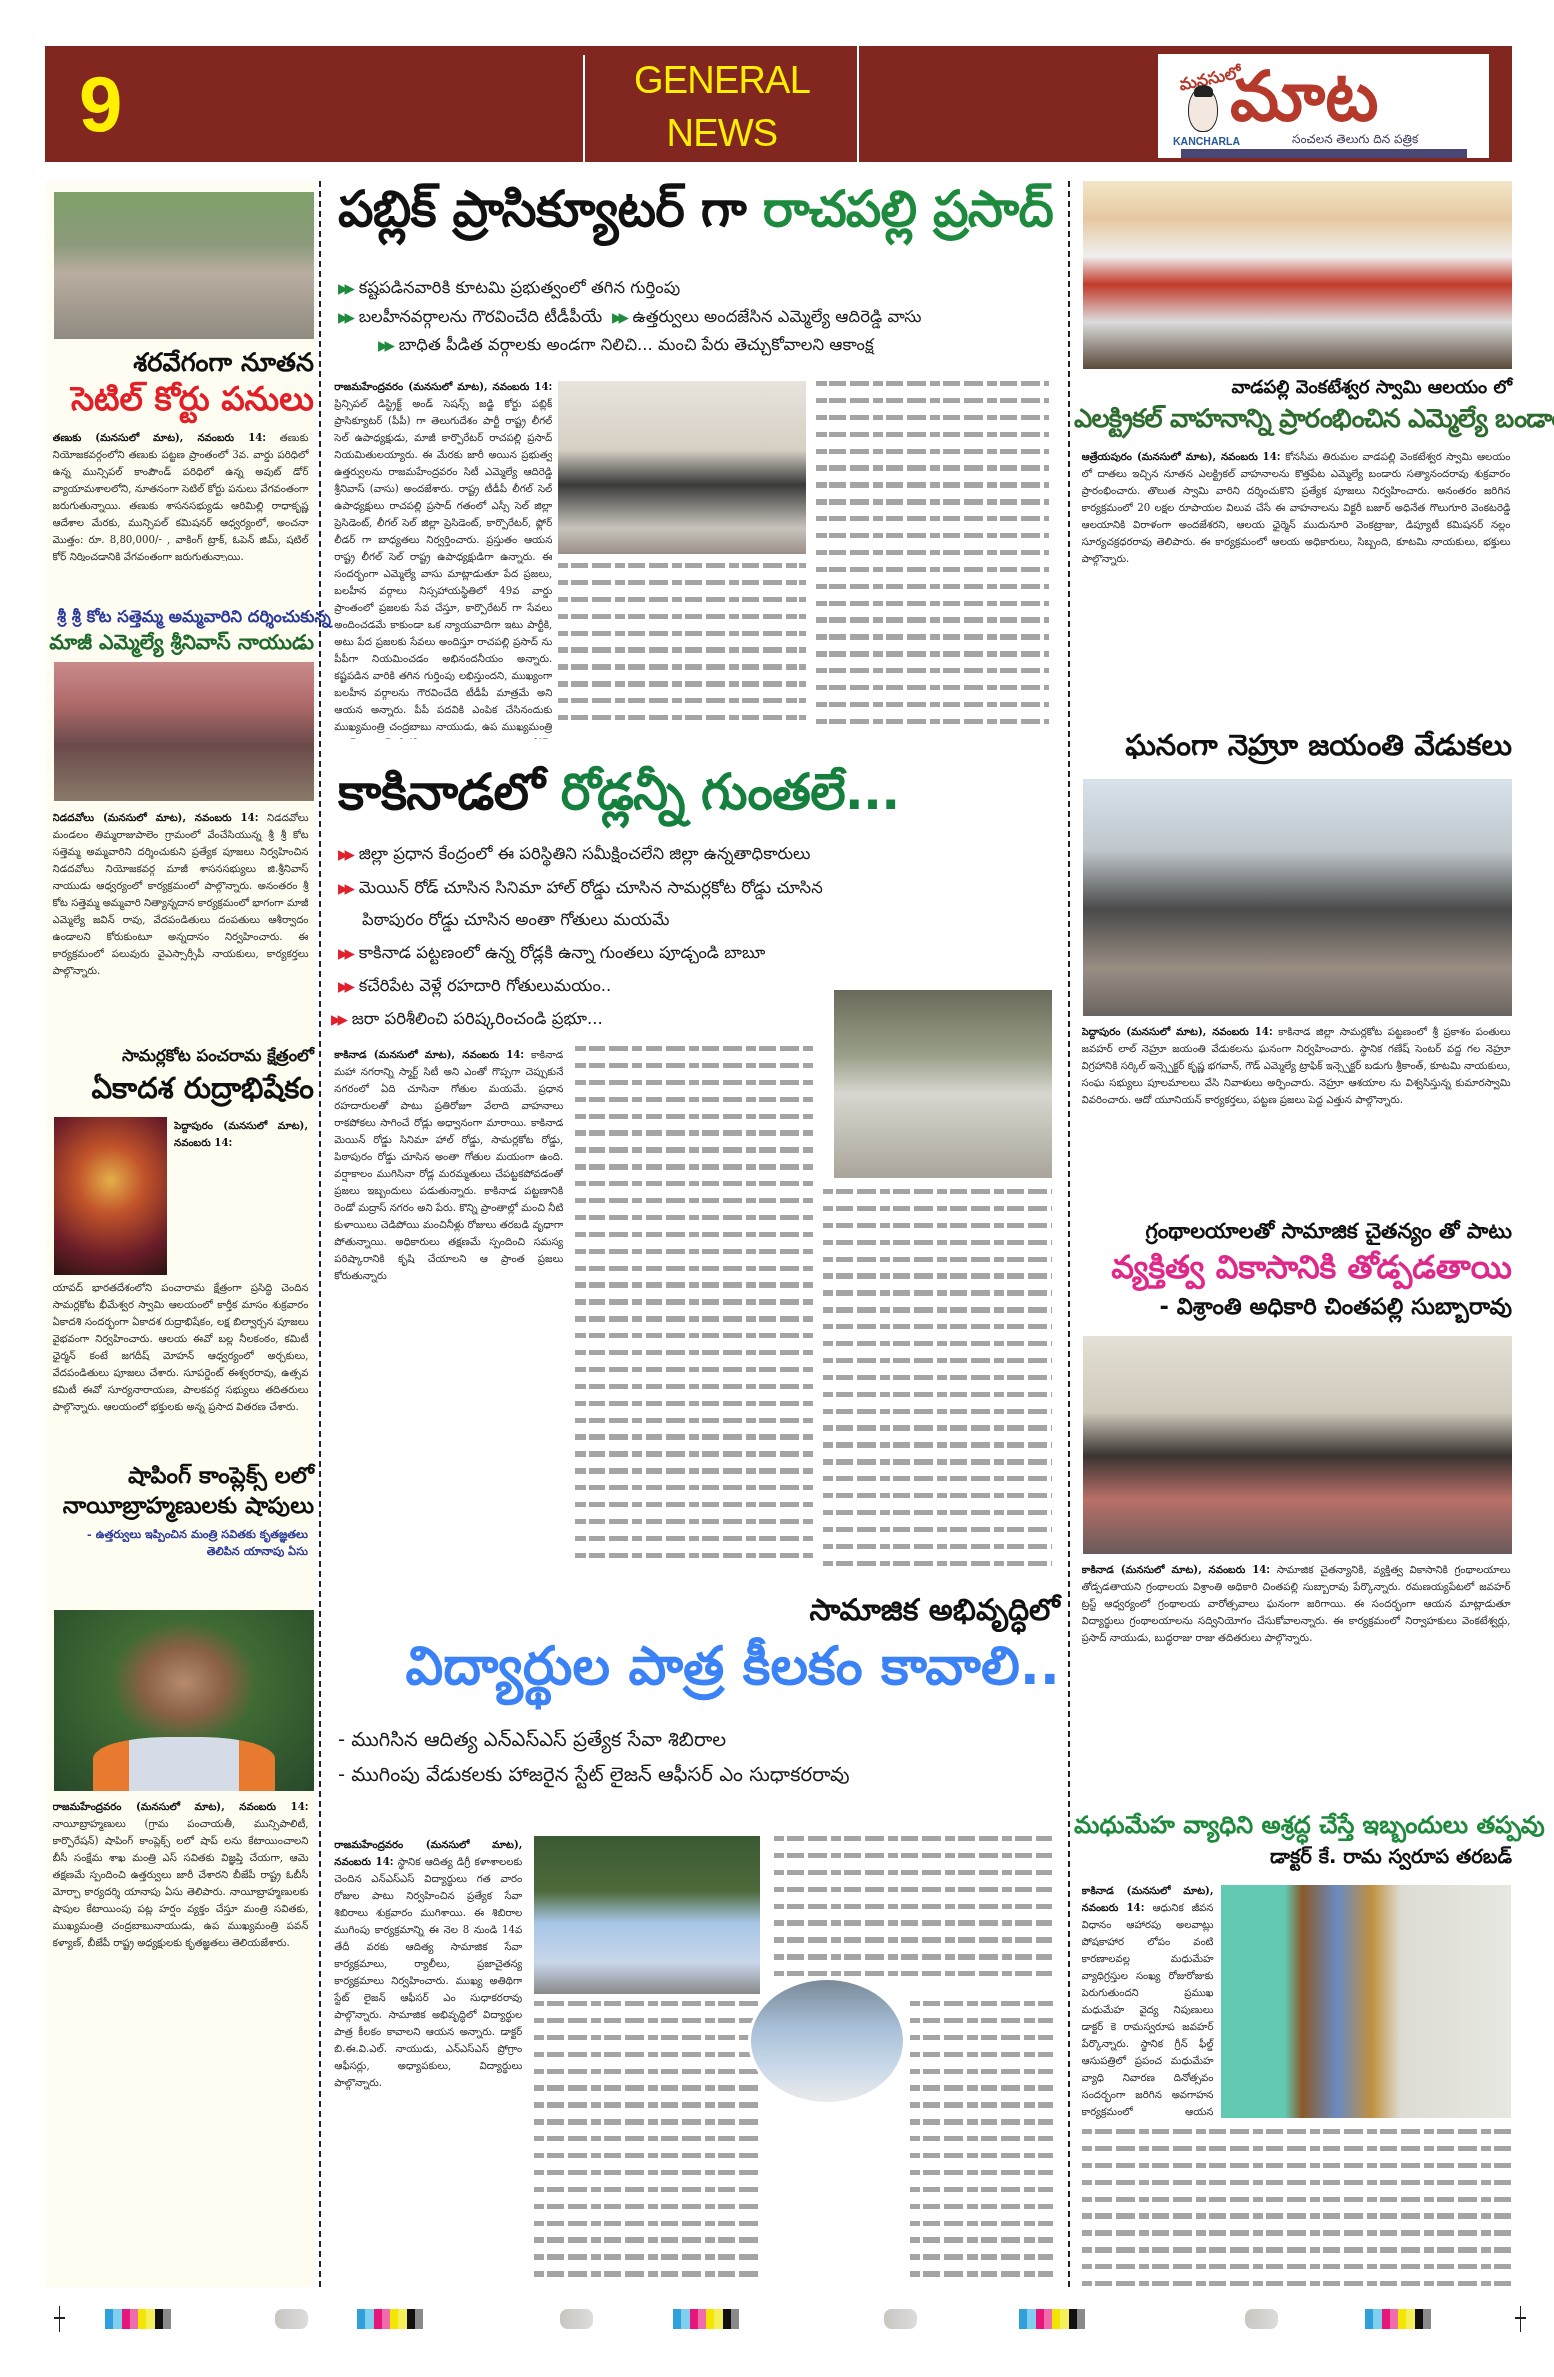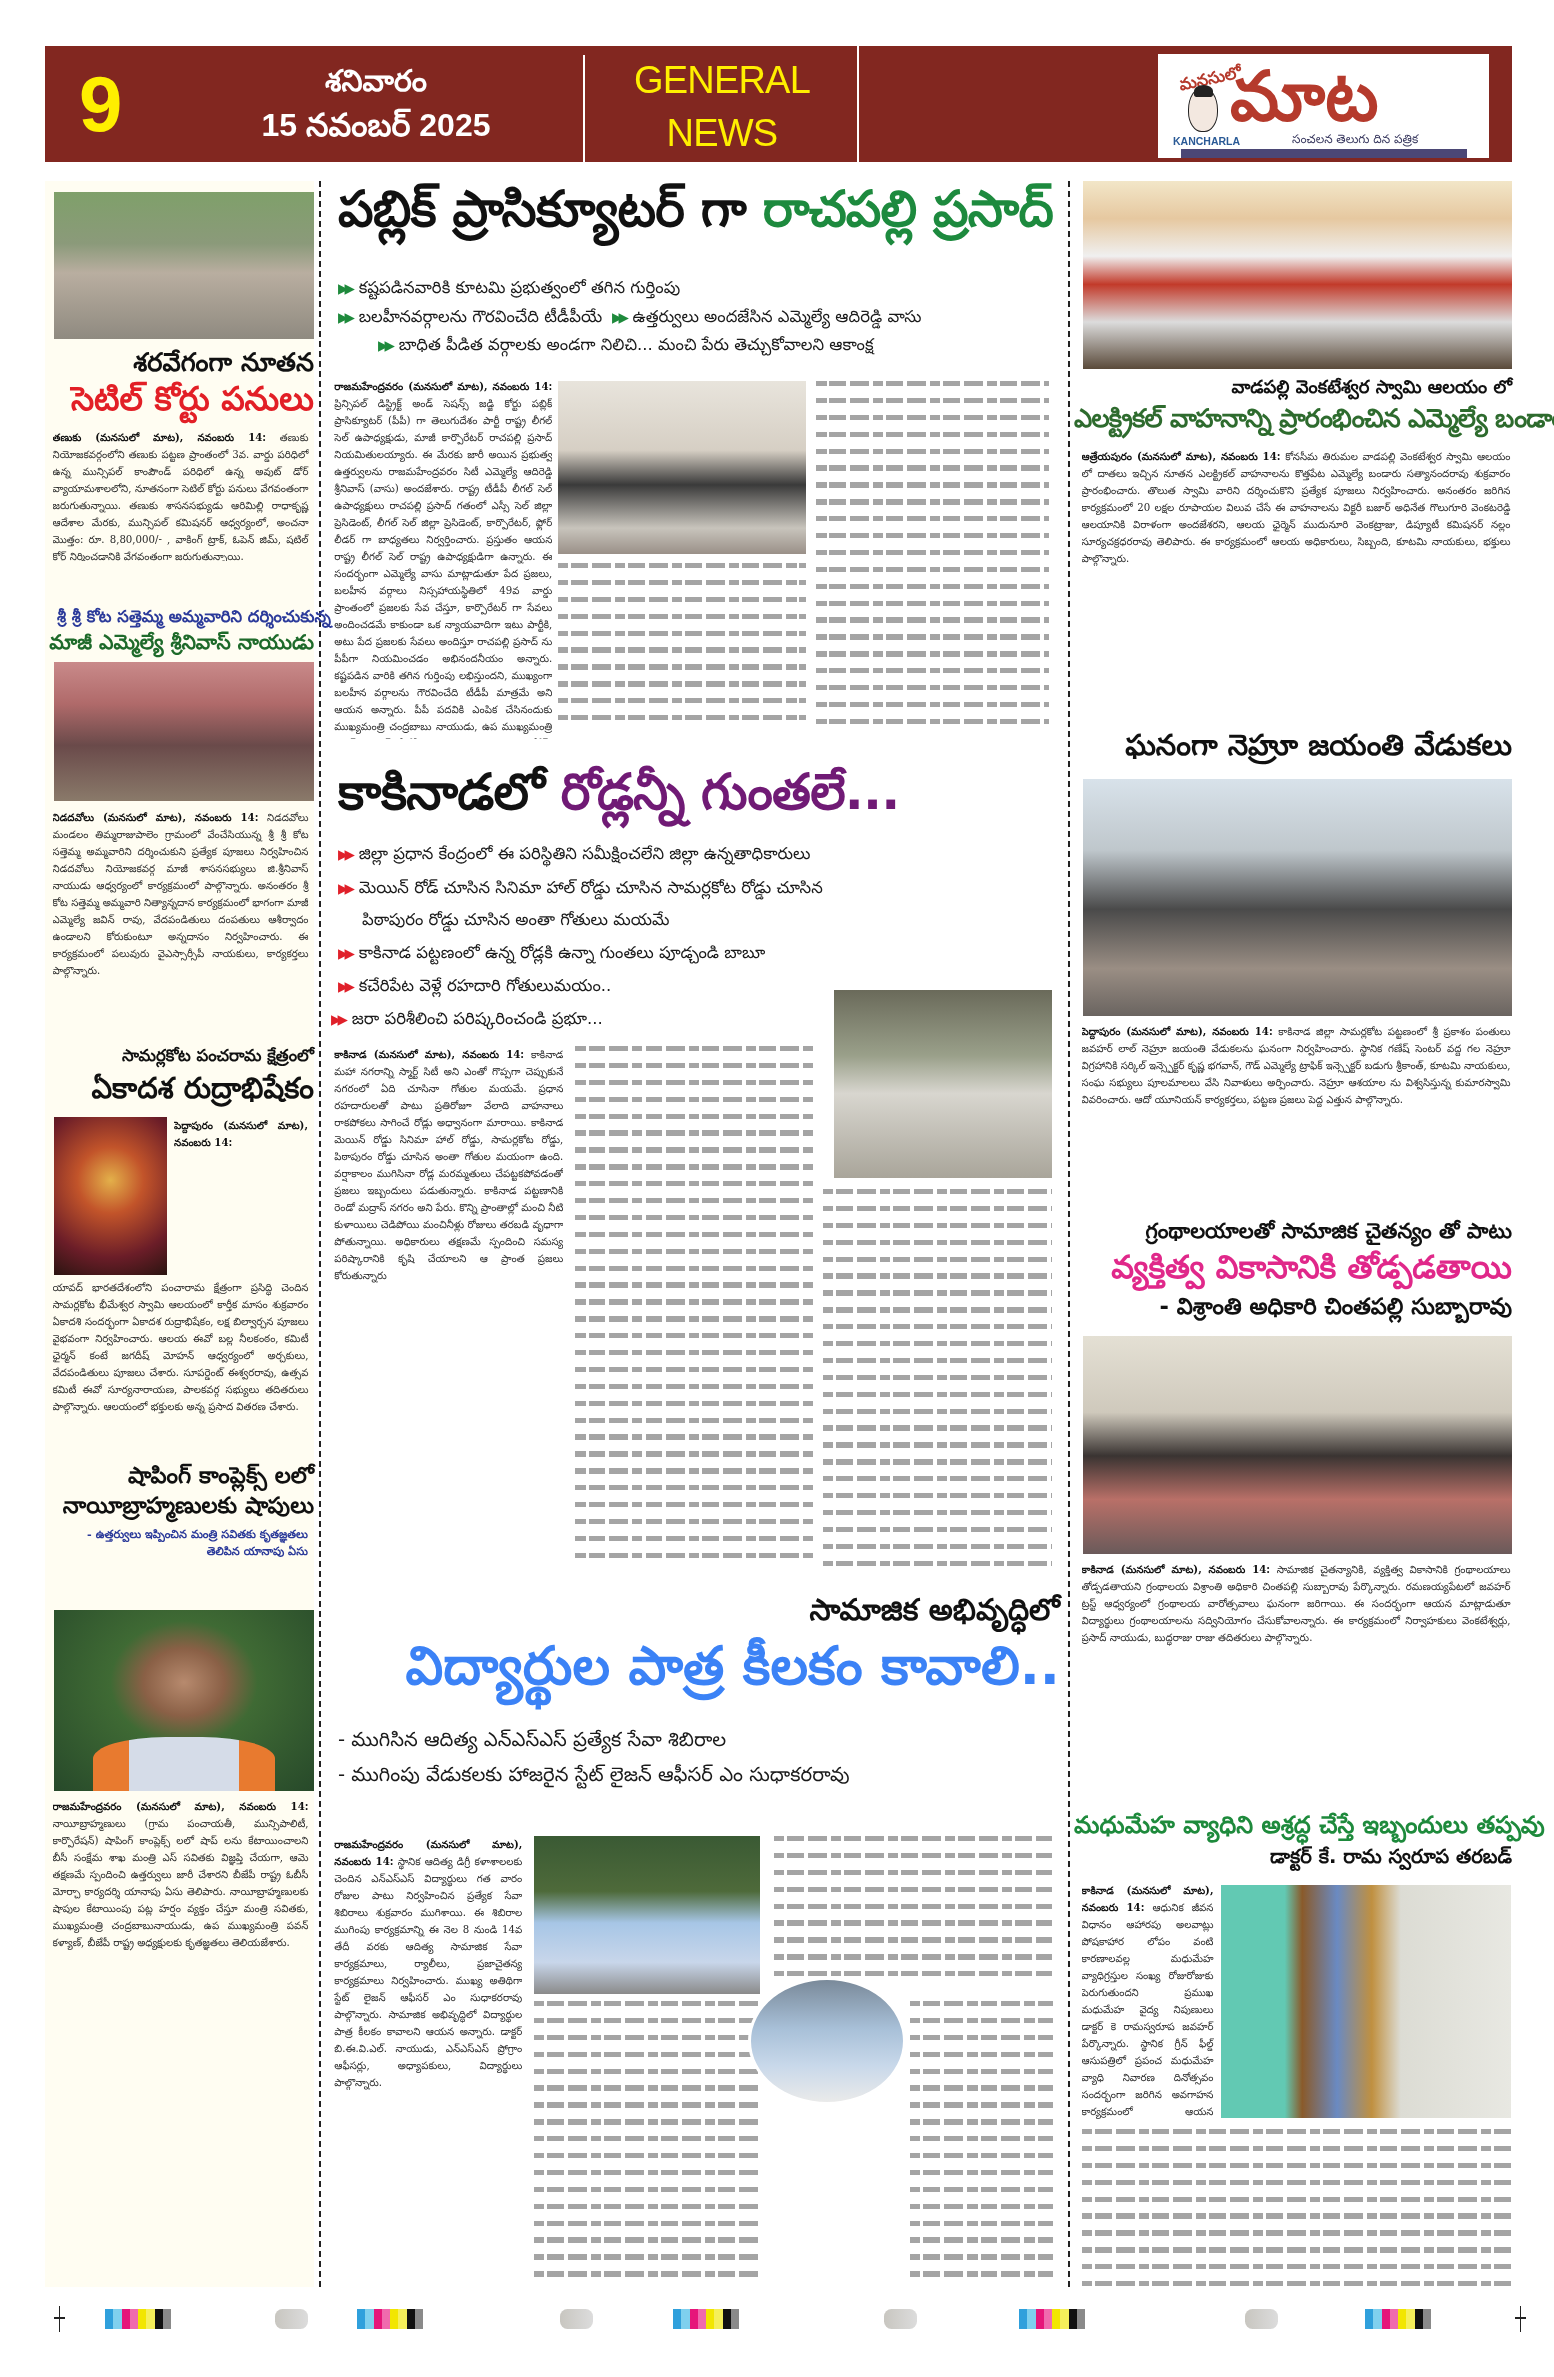--- a/index.html
+++ b/index.html
@@ -69,24 +69,20 @@
   .gray-pill { position: absolute; top: 0; width: 33px; height: 19.6px; border-radius: 7.5px; background: linear-gradient(90deg,#c8c6c0,#dcdcdc); }
   .reg-mark { position: absolute; top: -3px; width: 10.5px; height: 25.6px; }
   .reg-mark::before { content:""; position:absolute; left:4.5px; top:0; width:1.5px; height:25.6px; background:#222; }
   .reg-mark::after { content:""; position:absolute; left:0; top:11.3px; width:10.5px; height:1.5px; background:#222; }
 </style>
 </head>
 <body>
 
 <div class="masthead">
   <div class="mh-page">9</div>
-  <div class="mh-date">
-    <div class="mh-day">శనివారం</div>
-    <div class="mh-full">15 నవంబర్ 2025</div>
-  </div>
   <div class="mh-div1"></div>
   <div class="mh-section">
     <div class="mh-en">GENERAL NEWS</div>
     <div class="mh-rule"></div>
     <div class="mh-te">జనరల్ న్యూస్</div>
   </div>
   <div class="mh-div2"></div>
   <div class="logo">
     <div class="logo-small">మనసులో</div>
     <div class="logo-face"></div>
@@ -168,21 +164,21 @@
       <span></span>
       <span></span>
       <span></span>
       <span></span>
       <span></span>
       <span></span>
   </div>
 
   <div class="hl" style="left:15px; top:583px; font-size:50px; color:#111; letter-spacing:-0.8px;">
     <span>కాకినాడలో</span>
-    <span style="color:#701a75;">రోడ్లన్నీ గుంతలే...</span>
+    <span style="color:#15803d;">రోడ్లన్నీ గుంతలే...</span>
   </div>
   <div class="bullet-row red" style="left:15px; top:662px;"><span class="tri">▶▶</span><span>జిల్లా ప్రధాన కేంద్రంలో ఈ పరిస్థితిని సమీక్షించలేని జిల్లా ఉన్నతాధికారులు</span></div>
   <div class="bullet-row red" style="left:15px; top:696px;"><span class="tri">▶▶</span><span>మెయిన్ రోడ్ చూసిన సినిమా హాల్ రోడ్డు చూసిన సామర్లకోట రోడ్డు చూసిన</span></div>
   <div class="bullet-row red" style="left:39px; top:728px;"><span>పిఠాపురం రోడ్డు చూసిన అంతా గోతులు మయమే</span></div>
   <div class="bullet-row red" style="left:15px; top:761px;"><span class="tri">▶▶</span><span>కాకినాడ పట్టణంలో ఉన్న రోడ్లకి ఉన్నా గుంతలు పూడ్చండి బాబూ</span></div>
   <div class="bullet-row red" style="left:15px; top:794px;"><span class="tri">▶▶</span><span>కచేరిపేట వెళ్లే రహదారి గోతులుమయం..</span></div>
   <div class="bullet-row red" style="left:8px; top:827px;"><span class="tri">▶▶</span><span>జరా పరిశీలించి పరిష్కరించండి ప్రభూ...</span></div>
   <div class="photo ph-road" style="left:511px; top:809px; width:218px; height:188px;"></div>
 
   <div class="body-text" style="left:11.3px; top:865px; width:229px; height:534px;"><b>కాకినాడ (మనసులో మాట), నవంబరు 14:</b> <span>కాకినాడ మహా నగరాన్ని స్మార్ట్ సిటీ అని ఎంతో గొప్పగా చెప్పుకునే నగరంలో ఏది చూసినా గోతుల మయమే. ప్రధాన రహదారులతో పాటు ప్రతిరోజూ వేలాది వాహనాలు రాకపోకలు సాగించే రోడ్లు అధ్వానంగా మారాయి. కాకినాడ మెయిన్ రోడ్డు సినిమా హాల్ రోడ్డు, సామర్లకోట రోడ్డు, పిఠాపురం రోడ్డు చూసిన అంతా గోతుల మయంగా ఉంది. వర్షాకాలం ముగిసినా రోడ్ల మరమ్మతులు చేపట్టకపోవడంతో ప్రజలు ఇబ్బందులు పడుతున్నారు. కాకినాడ పట్టణానికి రెండో మద్రాస్ నగరం అని పేరు. కొన్ని ప్రాంతాల్లో మంచి నీటి కుళాయిలు చెడిపోయి మంచినీళ్లు రోజులు తరబడి వృధాగా పోతున్నాయి. అధికారులు తక్షణమే స్పందించి సమస్య పరిష్కారానికి కృషి చేయాలని ఆ ప్రాంత ప్రజలు కోరుతున్నారు</span></div>

